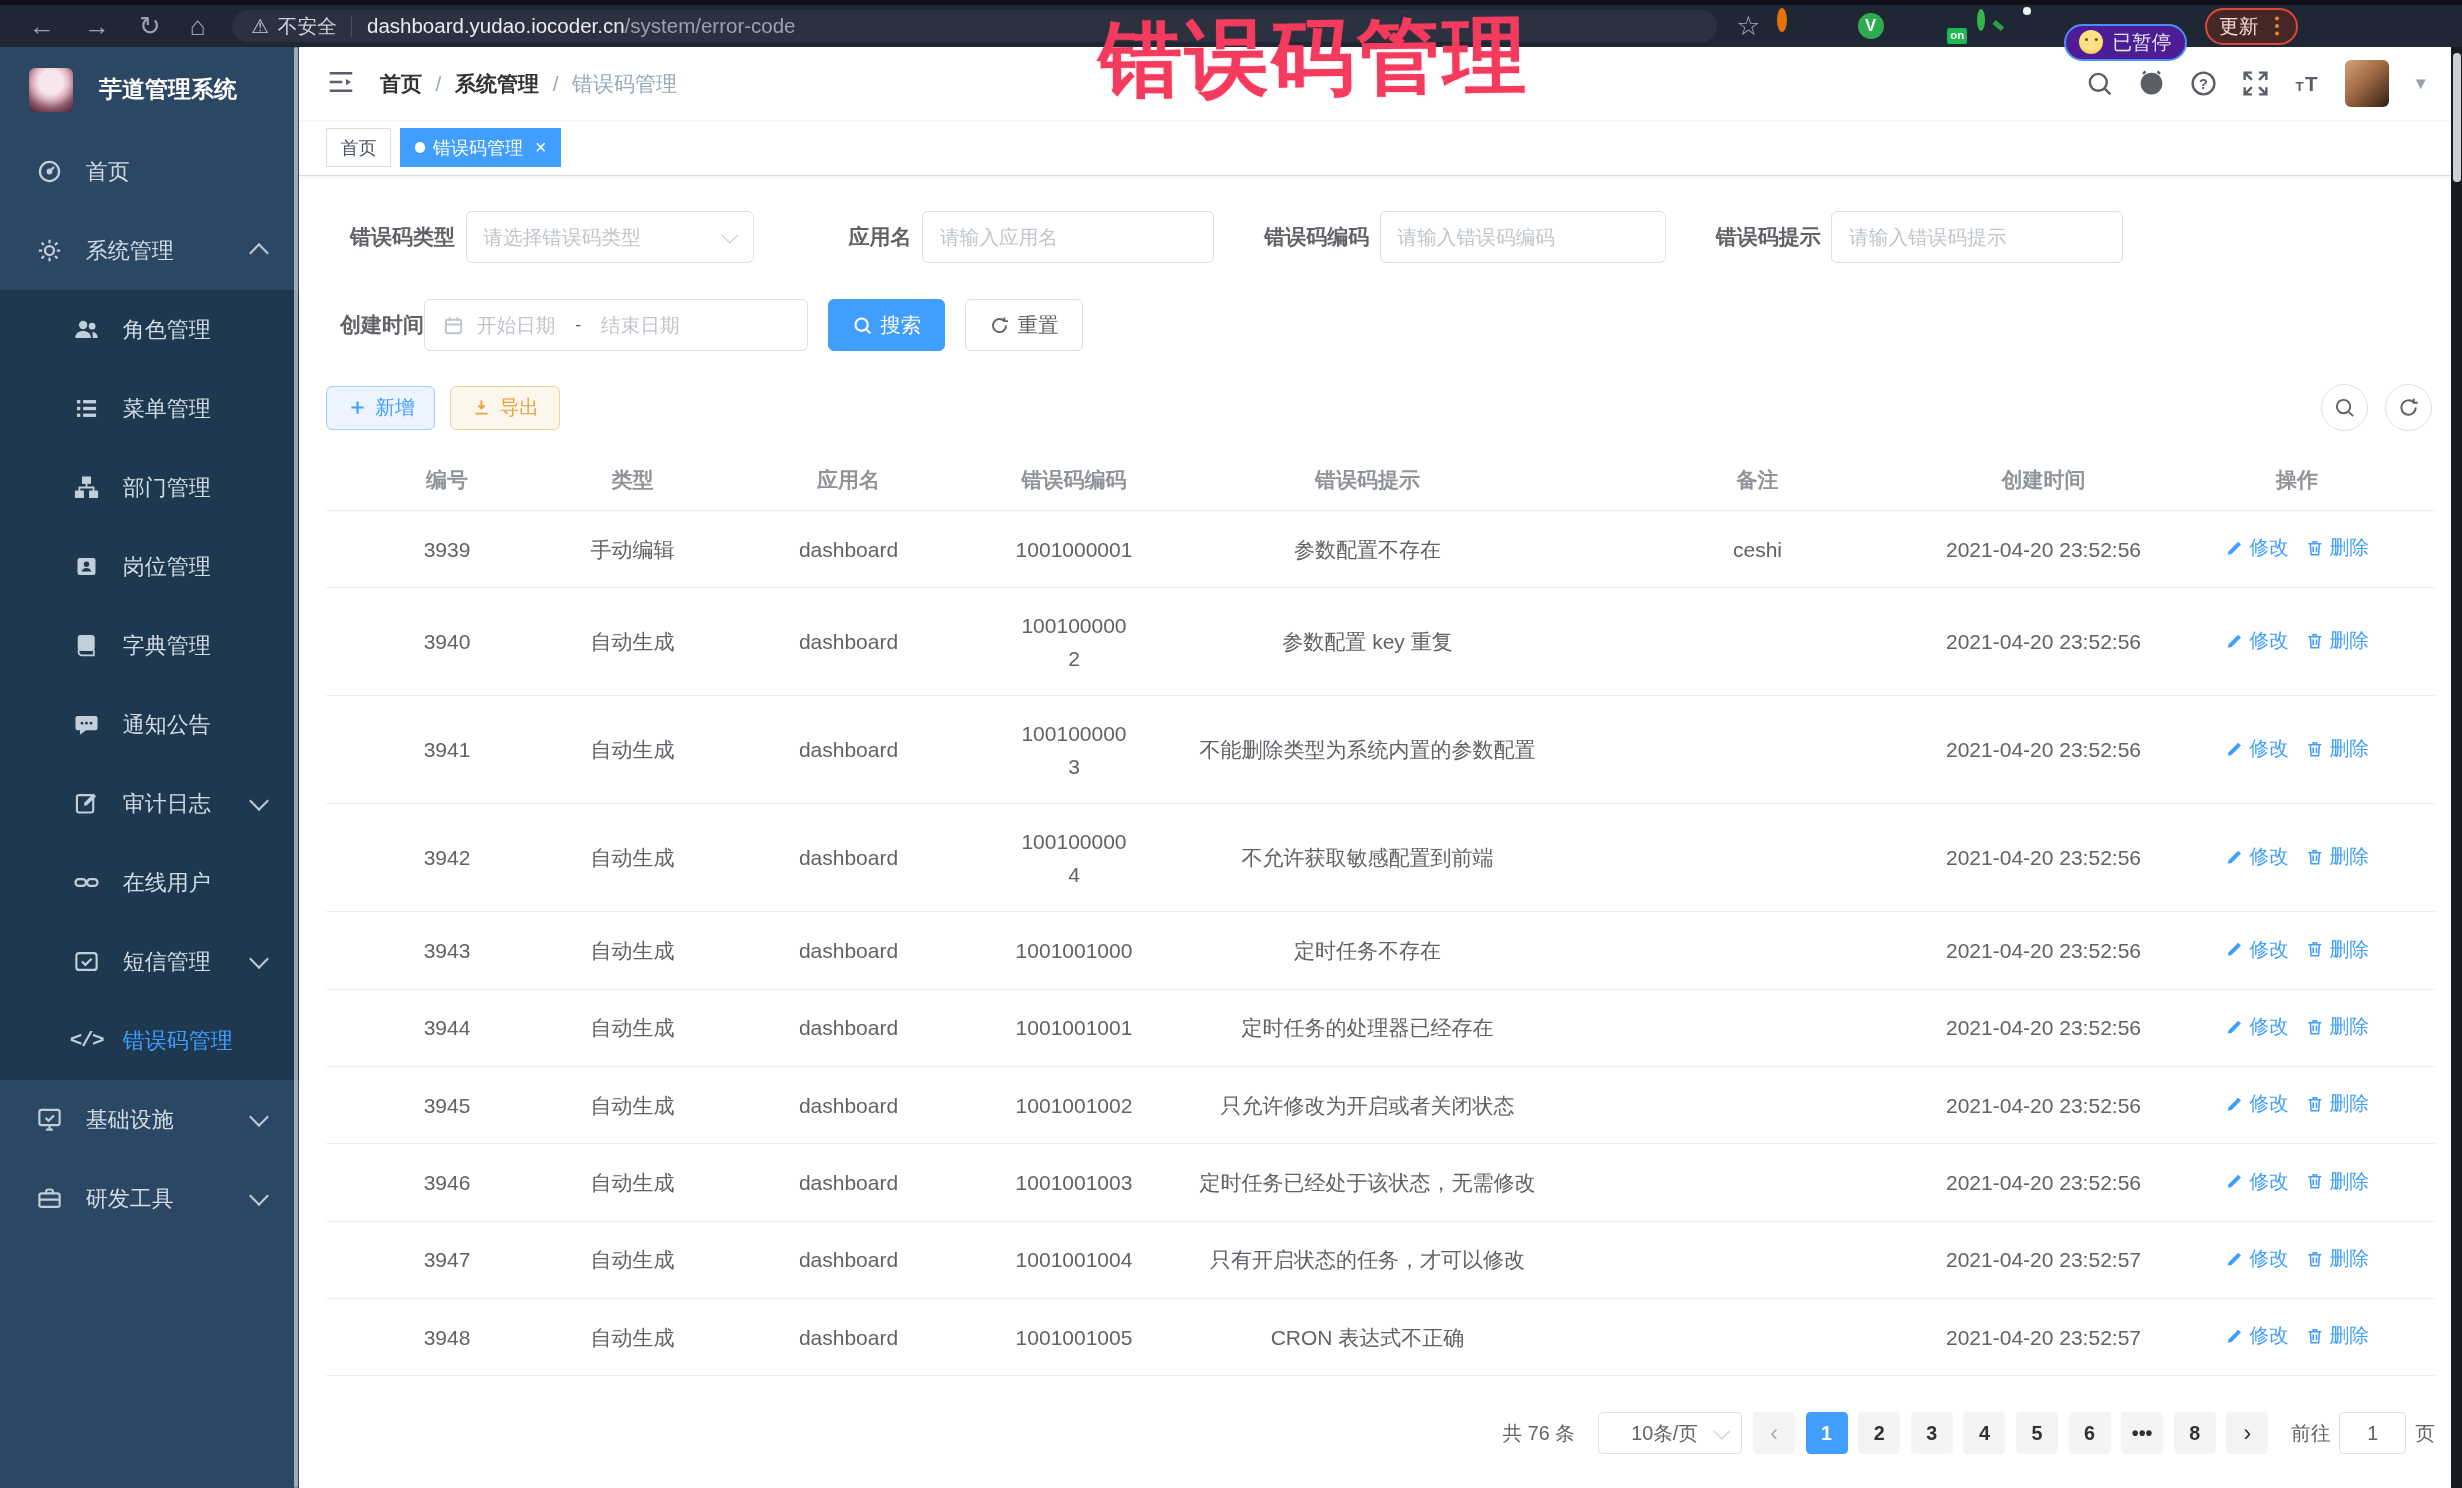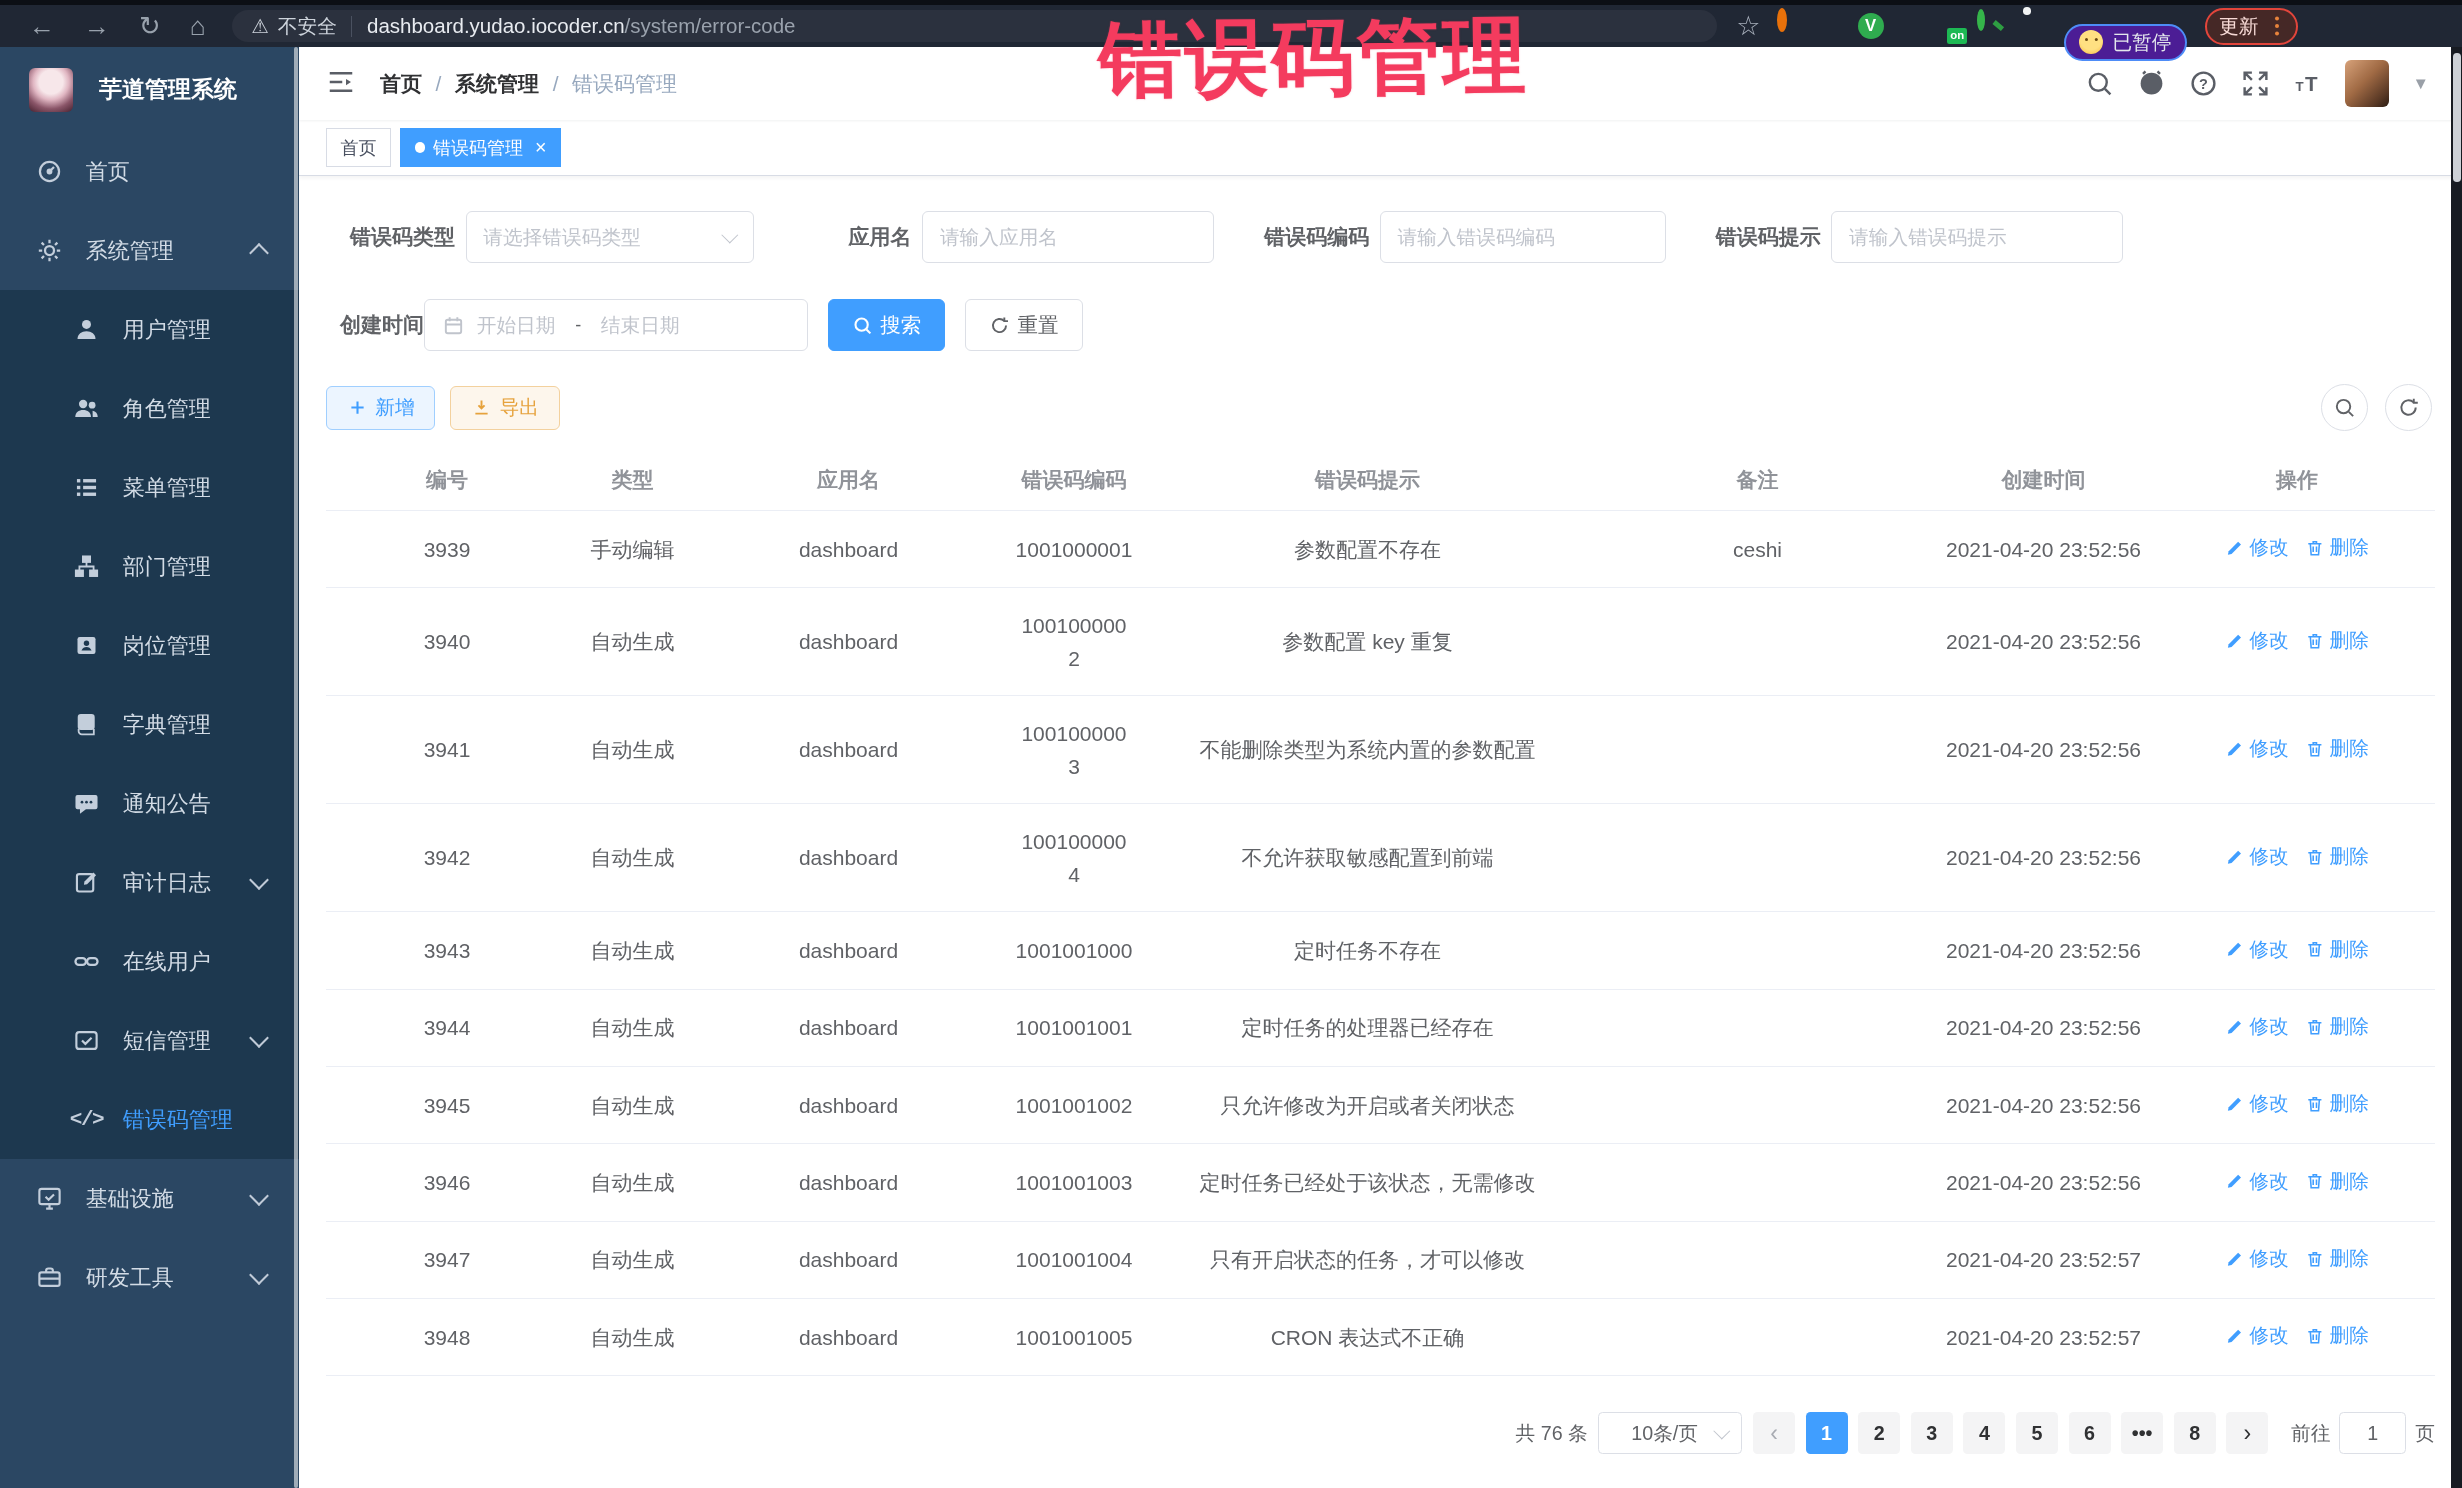--- a/index.html
+++ b/index.html
@@ -113,21 +113,21 @@
   table.grid{border-collapse:collapse;table-layout:fixed;width:2109px;margin:19.7px 0 0 27px;font-size:21px;}
   .grid th{color:#909399;font-weight:700;text-align:center;padding:13.6px 6px;border-bottom:0.8px solid #ebeef5;line-height:32px;}
   .grid td{color:#606266;text-align:center;padding:20.5px 6px;border-bottom:0.8px solid #ebeef5;line-height:33px;
            overflow:hidden;}
   .code-cell{white-space:pre-line;}
   .op-cell a{color:#409eff;text-decoration:none;font-size:19.7px;display:inline-flex;align-items:center;gap:4.5px;cursor:pointer;}
   .op-cell a+a{margin-left:16.7px;}
   .op-cell svg{width:19.7px;height:19.7px;}
   
   .pager{display:flex;align-items:center;justify-content:flex-end;gap:10.6px;margin:36px 27px 0 0;font-size:19.7px;color:#606266;}
-  .pg-total{margin-right:0;}
+  .pg-total{margin-right:13px;}
   .pg-size{width:144px;height:42px;border:0.8px solid #dcdfe6;border-radius:4.5px;display:flex;align-items:center;
            padding:0 13.6px;box-sizing:border-box;color:#606266;}
   .pg-size .ph{flex:1;text-align:center;}
   .pg-btn{min-width:42px;height:42px;border-radius:4.5px;background:#f4f4f5;color:#303133;font-weight:600;
           display:flex;align-items:center;justify-content:center;cursor:pointer;box-sizing:border-box;}
   .pg-btn.active{background:#409eff;color:#fff;}
   .pg-arrow{font-size:23px;font-weight:400;}
   .pg-prev{color:#a8abb2;}
   .pg-goto{display:flex;align-items:center;gap:9px;margin-left:12px;}
   .goto-input{width:67px;height:42px;border:0.8px solid #dcdfe6;border-radius:4.5px;display:flex;align-items:center;
@@ -197,29 +197,20 @@
           <span class="mi">
             <svg viewBox="0 0 24 24" fill="none" stroke="currentColor" stroke-width="2">
               <circle cx="12" cy="12" r="4"></circle>
               <path d="M12 2.5v3M12 18.5v3M2.5 12h3M18.5 12h3M5 5l2.1 2.1M16.9 16.9L19 19M5 19l2.1-2.1M16.9 7.1L19 5"></path>
             </svg>
           </span>
           <span class="mlabel">系统管理</span>
           <span class="chev up"></span>
         </div>
         <div class="submenu">
-          <div class="menu-item">
-            <span class="mi">
-              <svg viewBox="0 0 24 24" fill="currentColor">
-                <circle cx="12" cy="7.5" r="4"></circle>
-                <path d="M4 20.5c0-4.4 3.6-7 8-7s8 2.6 8 7z"></path>
-              </svg>
-            </span>
-            <span class="mlabel">用户管理</span>
-          </div>
           <div class="menu-item">
             <span class="mi">
               <svg viewBox="0 0 24 24" fill="currentColor">
                 <circle cx="9" cy="8" r="3.7"></circle>
                 <path d="M2 19.5c0-3.9 3.1-6.2 7-6.2s7 2.3 7 6.2z"></path>
                 <circle cx="17" cy="9" r="3"></circle>
                 <path d="M17.5 19.5H22c0-3.2-1.8-5.1-4.6-5.6z"></path>
               </svg>
             </span>
             <span class="mlabel">角色管理</span>

